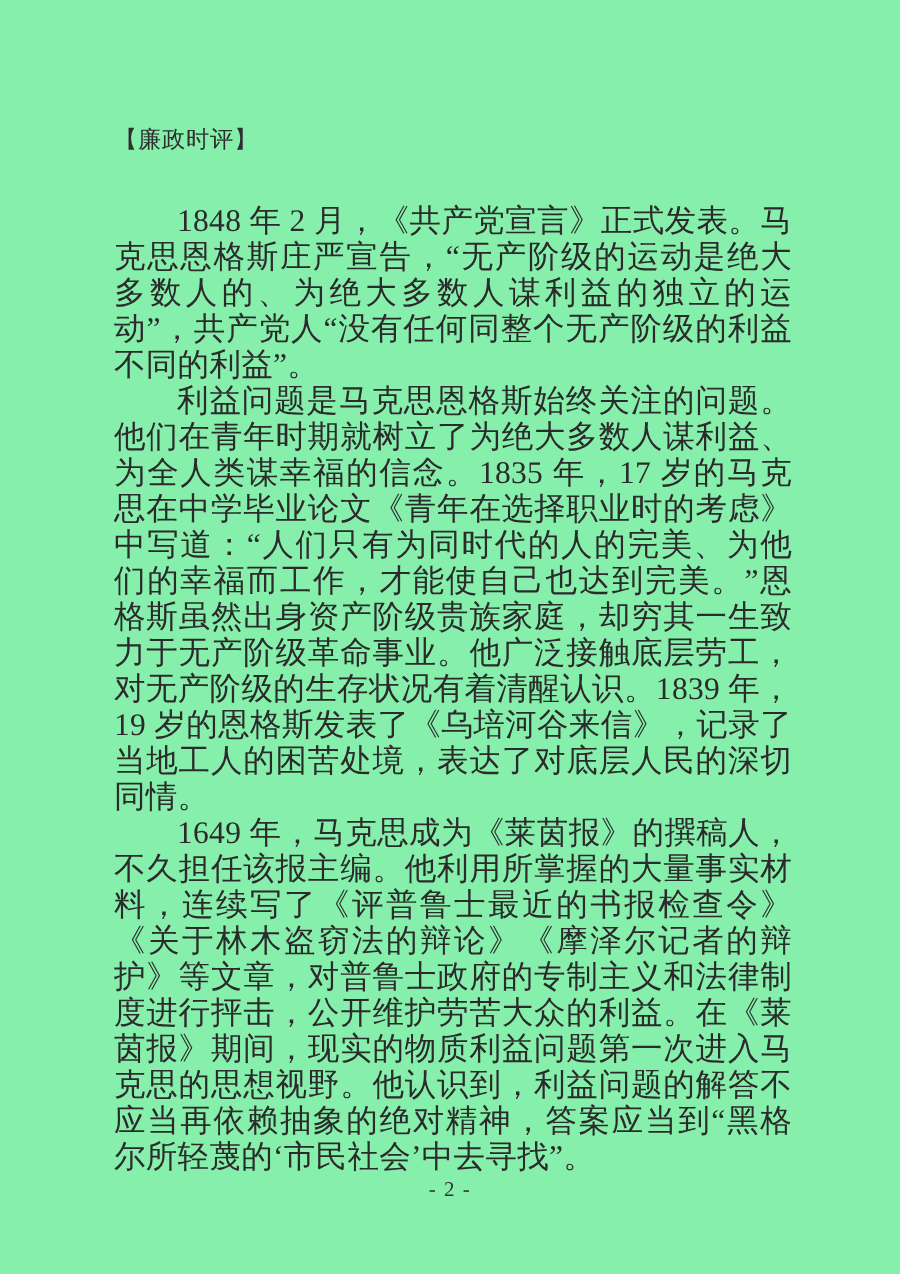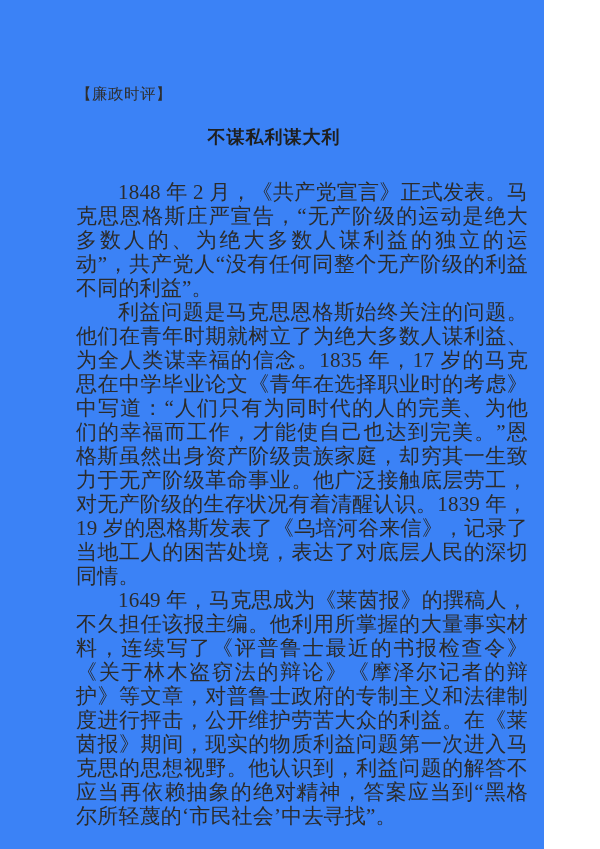--- a/index.html
+++ b/index.html
@@ -6,23 +6,23 @@
   html, body {
     width: 600px;
     height: 849px;
     background: #ffffff;
     font-family: "Liberation Serif", "DejaVu Serif", serif;
     color: #2b2b2b;
     overflow: hidden;
   }
   .page {
     position: relative;
-    width: 544px;
+    width: 600px;
     height: 849px;
-    background: #3b82f6;
+    background: #86efac;
     padding: 85px 72px 0 76px;
   }
   .section-label {
     font-size: 15.5px;
     line-height: 17px;
     letter-spacing: 0.5px;
     color: #2e2e2e;
   }
   .article-title {
     margin-top: 25px;
@@ -56,21 +56,20 @@
     color: #333333;
     letter-spacing: 1px;
   }
 </style>
 </head>
 <body>
 
 <div class="page">
   <div class="section-label">【廉政时评】</div>
 
-  <h1 class="article-title">不谋私利谋大利</h1>
 
   <div class="body-text">
     <p>1848 年 2 月，《共产党宣言》正式发表。马克思恩格斯庄严宣告，“无产阶级的运动是绝大多数人的、为绝大多数人谋利益的独立的运动”，共产党人“没有任何同整个无产阶级的利益不同的利益”。</p>
     <p>利益问题是马克思恩格斯始终关注的问题。他们在青年时期就树立了为绝大多数人谋利益、为全人类谋幸福的信念。1835 年，17 岁的马克思在中学毕业论文《青年在选择职业时的考虑》中写道：“人们只有为同时代的人的完美、为他们的幸福而工作，才能使自己也达到完美。”恩格斯虽然出身资产阶级贵族家庭，却穷其一生致力于无产阶级革命事业。他广泛接触底层劳工，对无产阶级的生存状况有着清醒认识。1839 年，19 岁的恩格斯发表了《乌培河谷来信》，记录了当地工人的困苦处境，表达了对底层人民的深切同情。</p>
     <p>1649 年，马克思成为《莱茵报》的撰稿人，不久担任该报主编。他利用所掌握的大量事实材料，连续写了《评普鲁士最近的书报检查令》《关于林木盗窃法的辩论》《摩泽尔记者的辩护》等文章，对普鲁士政府的专制主义和法律制度进行抨击，公开维护劳苦大众的利益。在《莱茵报》期间，现实的物质利益问题第一次进入马克思的思想视野。他认识到，利益问题的解答不应当再依赖抽象的绝对精神，答案应当到“黑格尔所轻蔑的‘市民社会’中去寻找”。</p>
   </div>
 
   <div class="page-number">- 2 -</div>
 </div>
 

